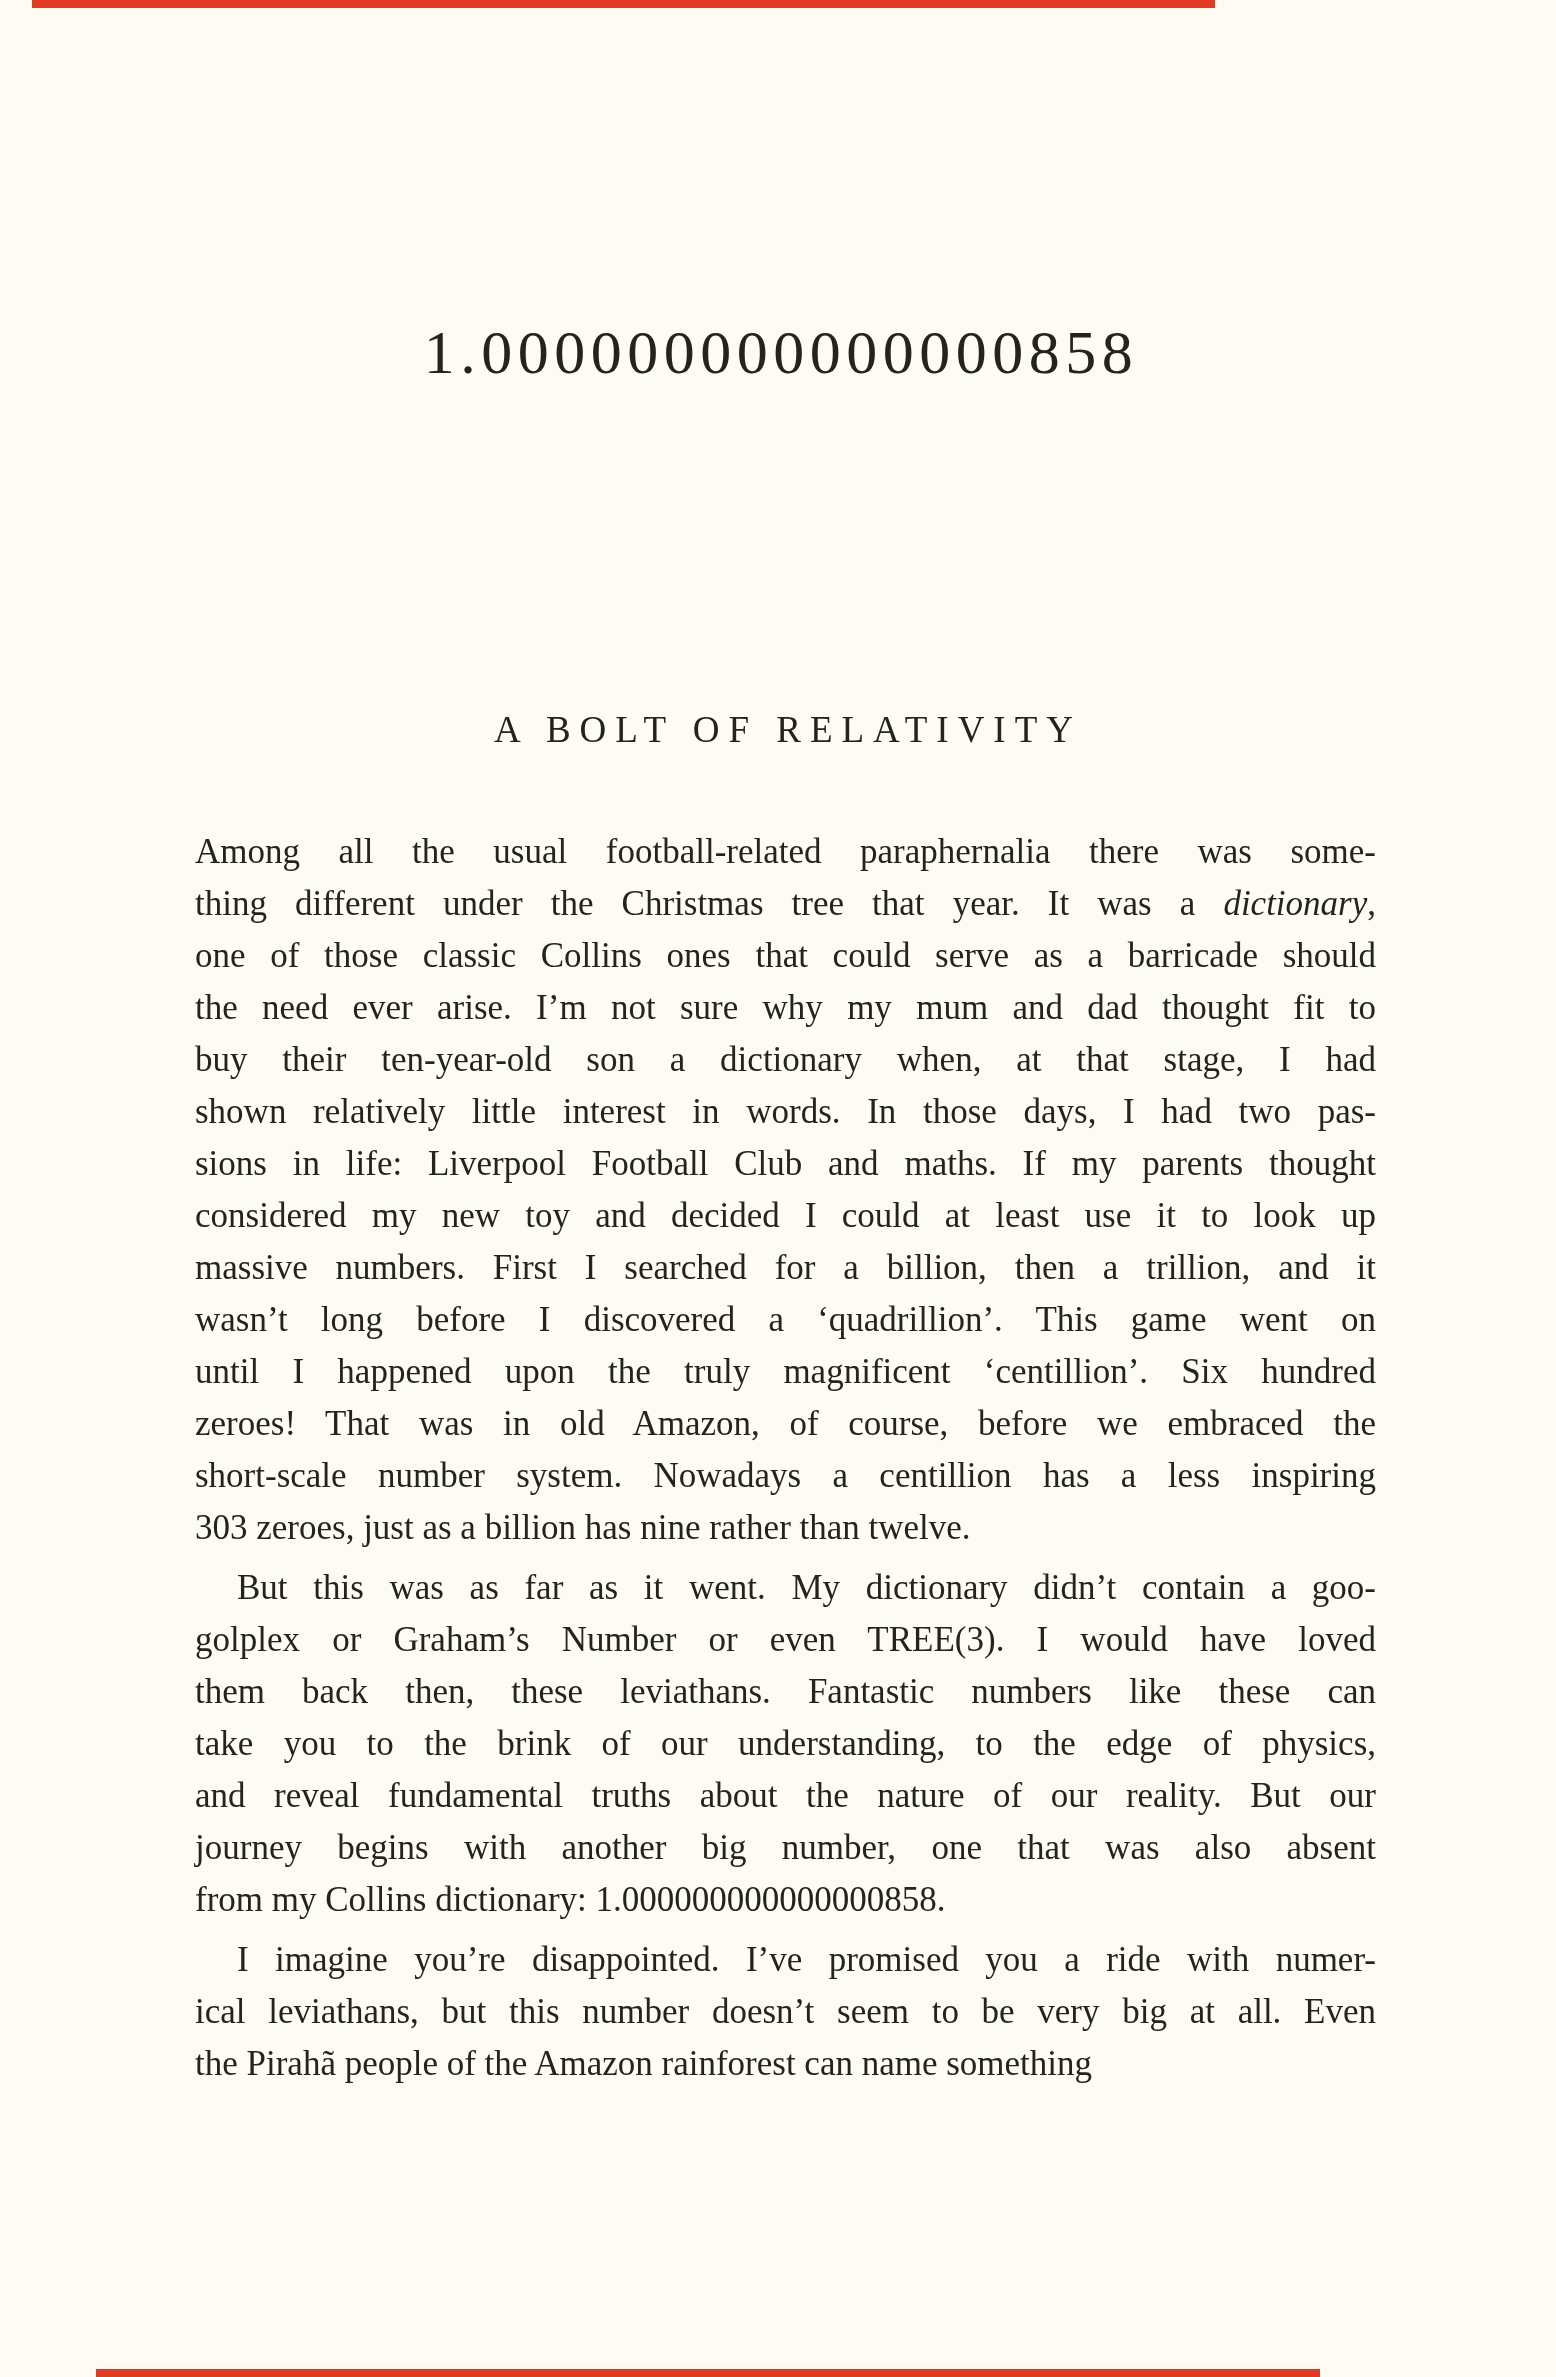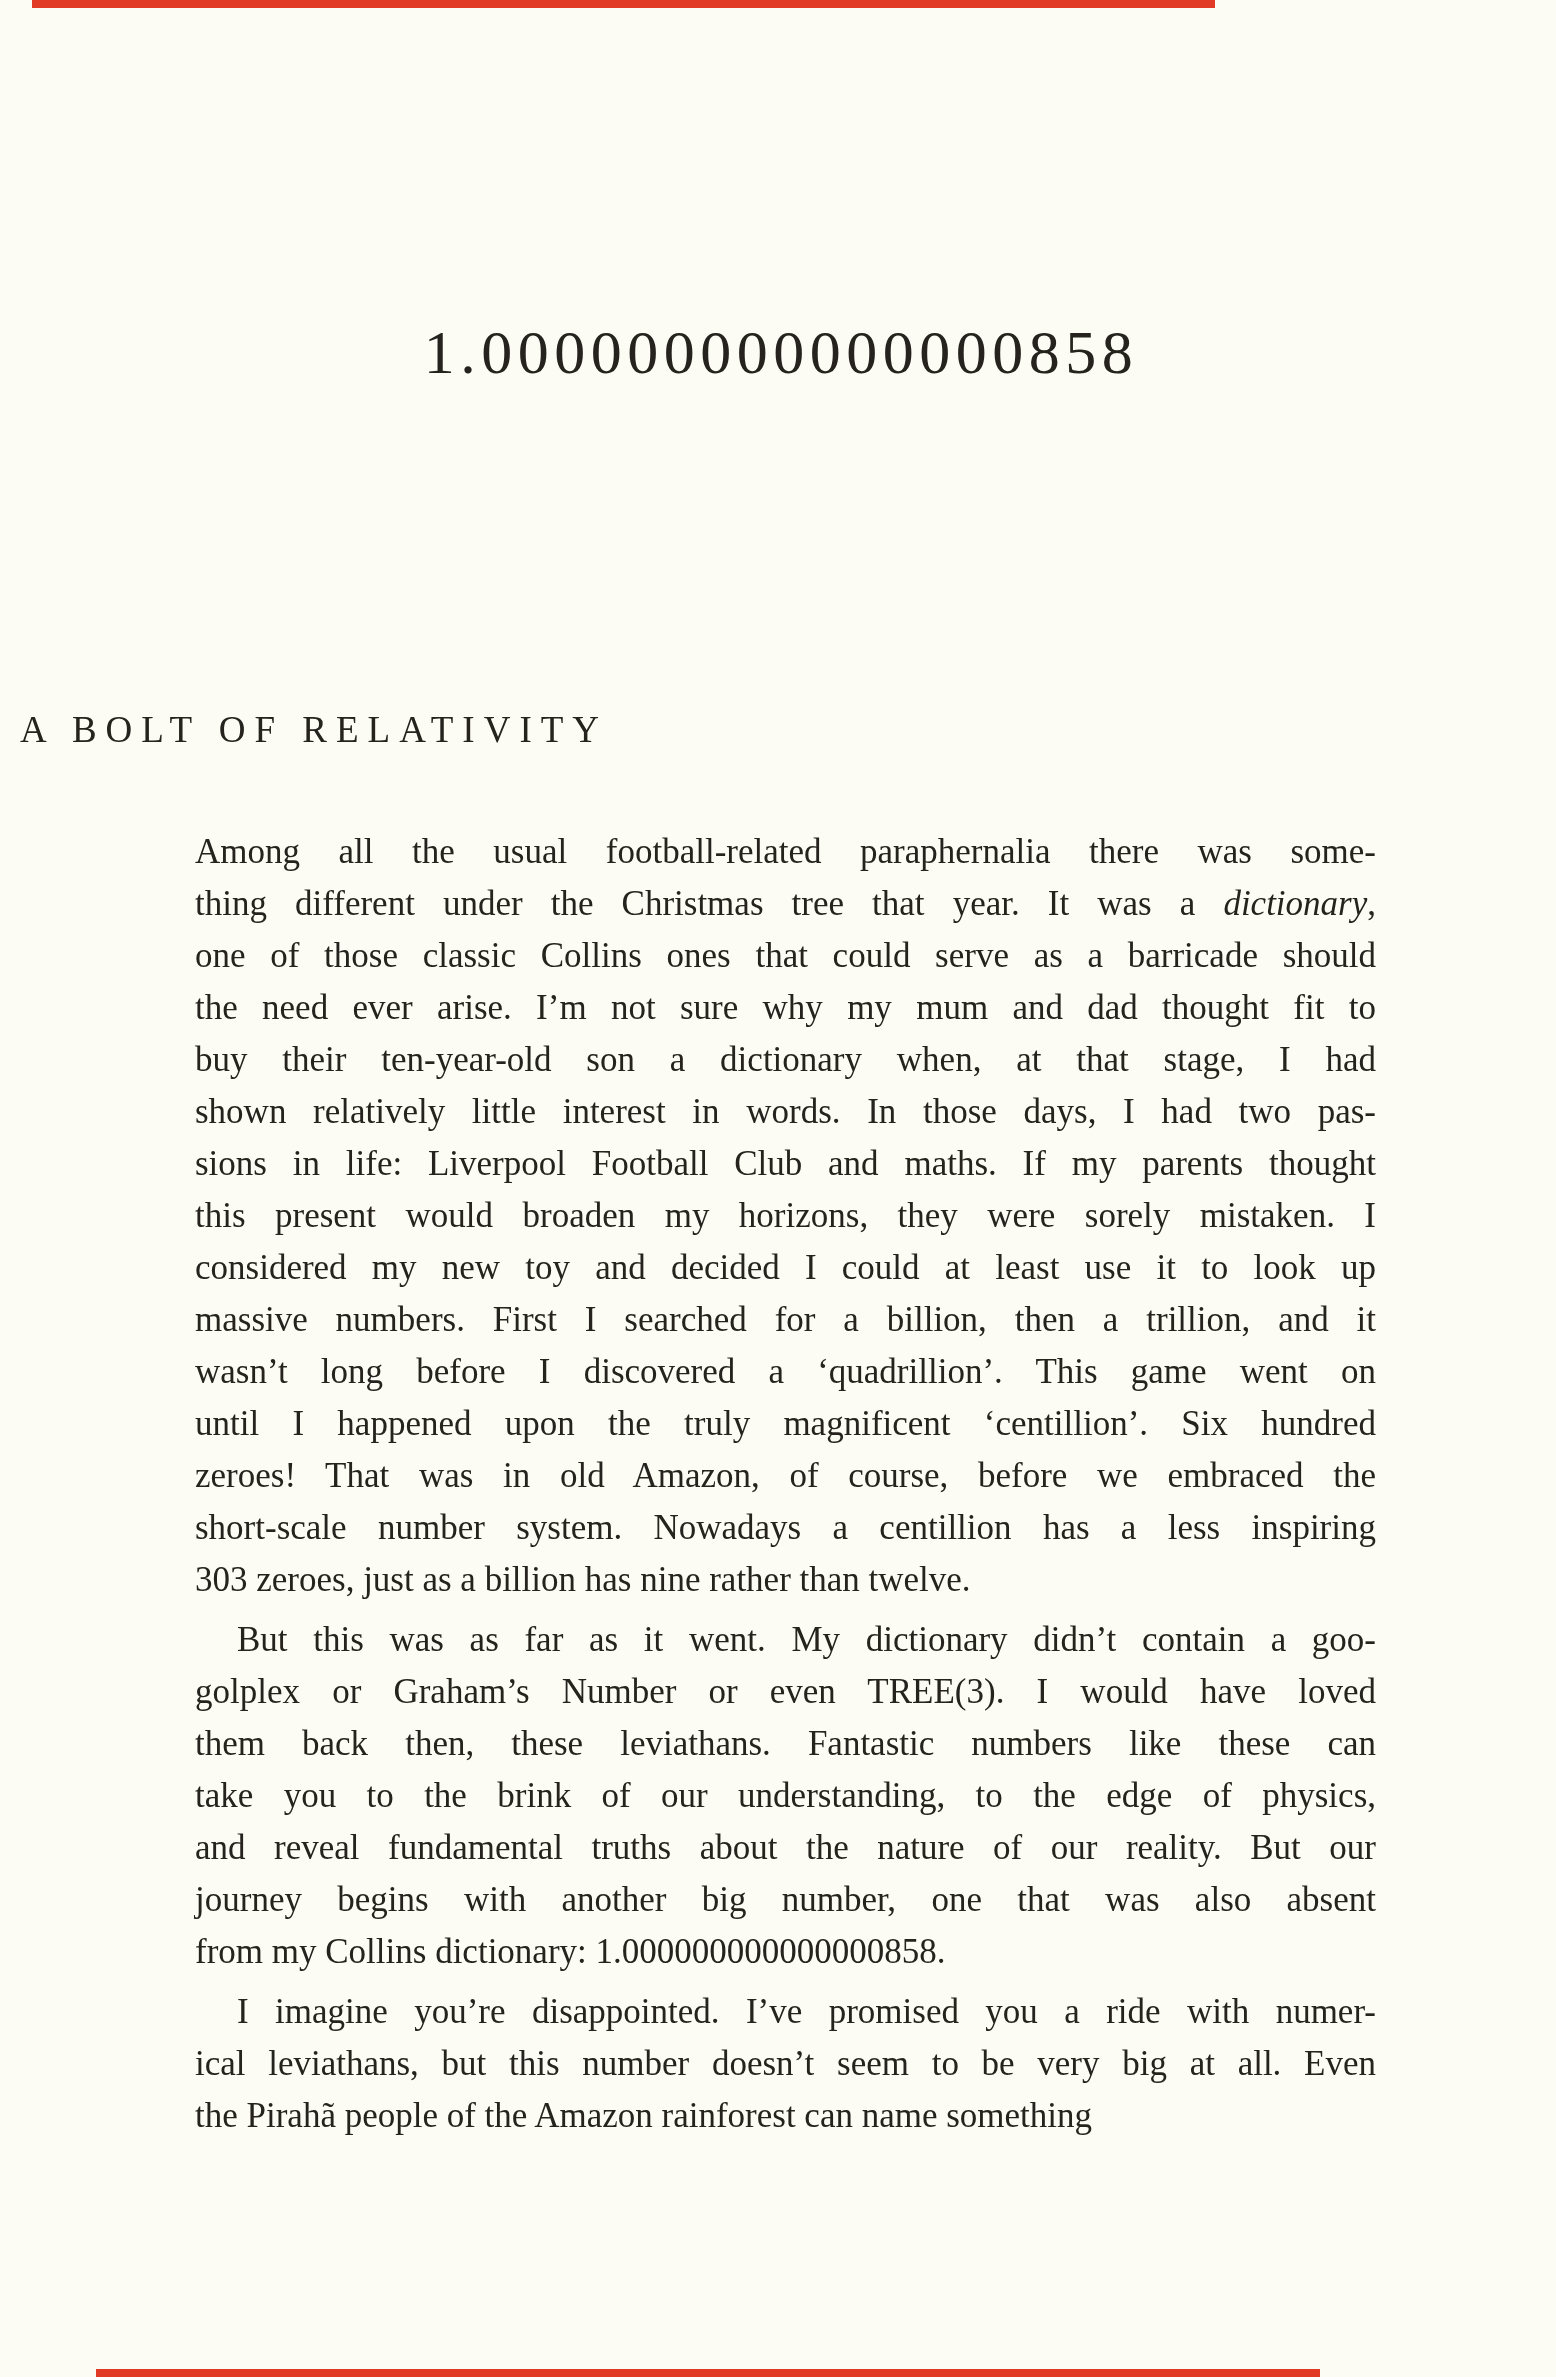--- a/index.html
+++ b/index.html
@@ -43,21 +43,21 @@
     padding-left: 6px;
     box-sizing: border-box;
     white-space: nowrap;
   }
   .section-heading {
     position: absolute;
     top: 708px;
     left: 0;
     width: 100%;
     margin: 0;
-    text-align: left;
+    text-align: center;
     font-size: 37px;
     font-weight: normal;
     letter-spacing: 9px;
     padding-left: 20px;
     box-sizing: border-box;
     white-space: nowrap;
   }
   .body-text {
     position: absolute;
     top: 818px;
@@ -98,21 +98,20 @@
 
   <div class="body-text">
       <div class="paragraph">
         <div class="line">Among all the usual football-related paraphernalia there was some-</div>
         <div class="line">thing different under the Christmas tree that year. It was a <em>dictionary</em>,</div>
         <div class="line">one of those classic Collins ones that could serve as a barricade should</div>
         <div class="line">the need ever arise. I’m not sure why my mum and dad thought fit to</div>
         <div class="line">buy their ten-year-old son a dictionary when, at that stage, I had</div>
         <div class="line">shown relatively little interest in words. In those days, I had two pas-</div>
         <div class="line">sions in life: Liverpool Football Club and maths. If my parents thought</div>
-        <div class="line">this present would broaden my horizons, they were sorely mistaken. I</div>
         <div class="line">considered my new toy and decided I could at least use it to look up</div>
         <div class="line">massive numbers. First I searched for a billion, then a trillion, and it</div>
         <div class="line">wasn’t long before I discovered a ‘quadrillion’. This game went on</div>
         <div class="line">until I happened upon the truly magnificent ‘centillion’. Six hundred</div>
         <div class="line">zeroes! That was in old Amazon, of course, before we embraced the</div>
         <div class="line">short-scale number system. Nowadays a centillion has a less inspiring</div>
         <div class="line last">303 zeroes, just as a billion has nine rather than twelve.</div>
       </div>
       <div class="paragraph indent">
         <div class="line">But this was as far as it went. My dictionary didn’t contain a goo-</div>

